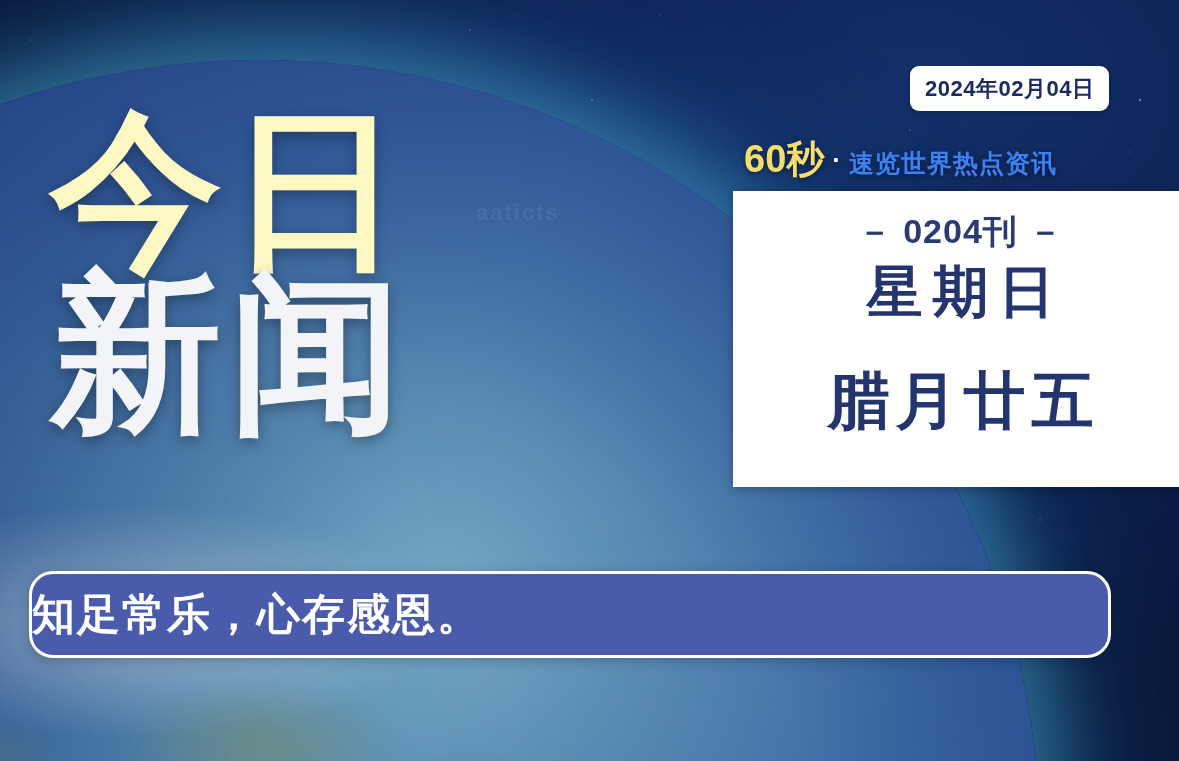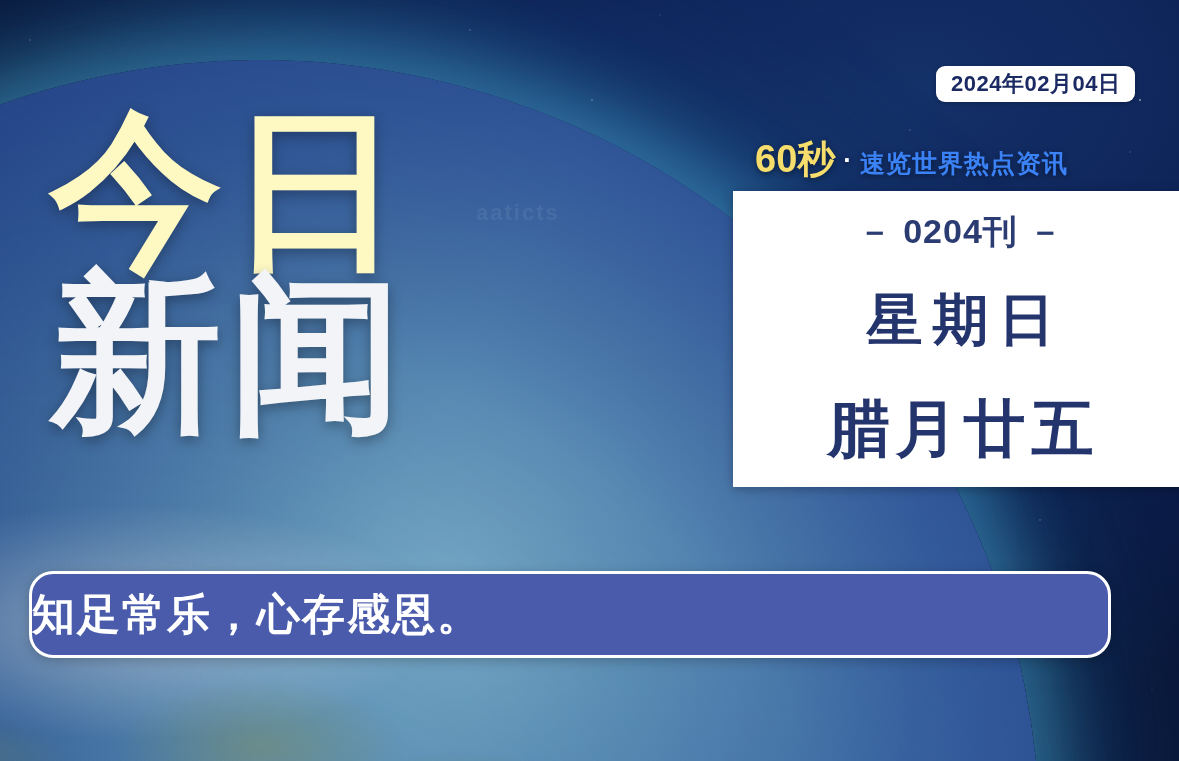--- a/index.html
+++ b/index.html
@@ -172,42 +172,40 @@
     font-weight:700;
     color:rgba(190,205,235,.10);
     font-family:"Liberation Sans", sans-serif;
     user-select:none;
   }
 
   
   .date-badge {
     position:absolute;
     left:910px; top:66px;
-    height:36px;
+    height:45px;
     padding:0 15px;
     display:flex; align-items:center; justify-content:center;
     background:#ffffff;
     border-radius:9px;
     color:#1b2a63;
     font-size:22px;
     font-weight:700;
     letter-spacing:.5px;
     white-space:nowrap;
     box-shadow:0 1px 4px rgba(0,0,0,.25);
-    margin-left:26px;
   }
 
   
   .tagline {
     position:absolute;
     left:744px; top:140px;
     display:flex; align-items:baseline;
     white-space:nowrap;
     text-shadow:0 2px 6px rgba(0,0,0,.45);
-    margin-left:11px;
   }
   .tagline .secs {
     font-size:38px;
     font-weight:800;
     color:#F7DD6C;
     letter-spacing:0px;
     line-height:1;
   }
   .tagline .dot {
     font-size:26px;
@@ -262,21 +260,20 @@
     font-weight:700;
     letter-spacing:1px;
     white-space:nowrap;
     display:flex; align-items:center; gap:10px;
   }
   .info-card .weekday {
     color:#24356E;
     font-size:56px;
     font-weight:800;
     letter-spacing:10px;
-    margin-top:28px;
     text-indent:10px;
     white-space:nowrap;
   }
   .info-card .lunar {
     color:#24356E;
     font-size:62px;
     font-weight:800;
     letter-spacing:6px;
     margin-top:28px;
     text-indent:6px;

